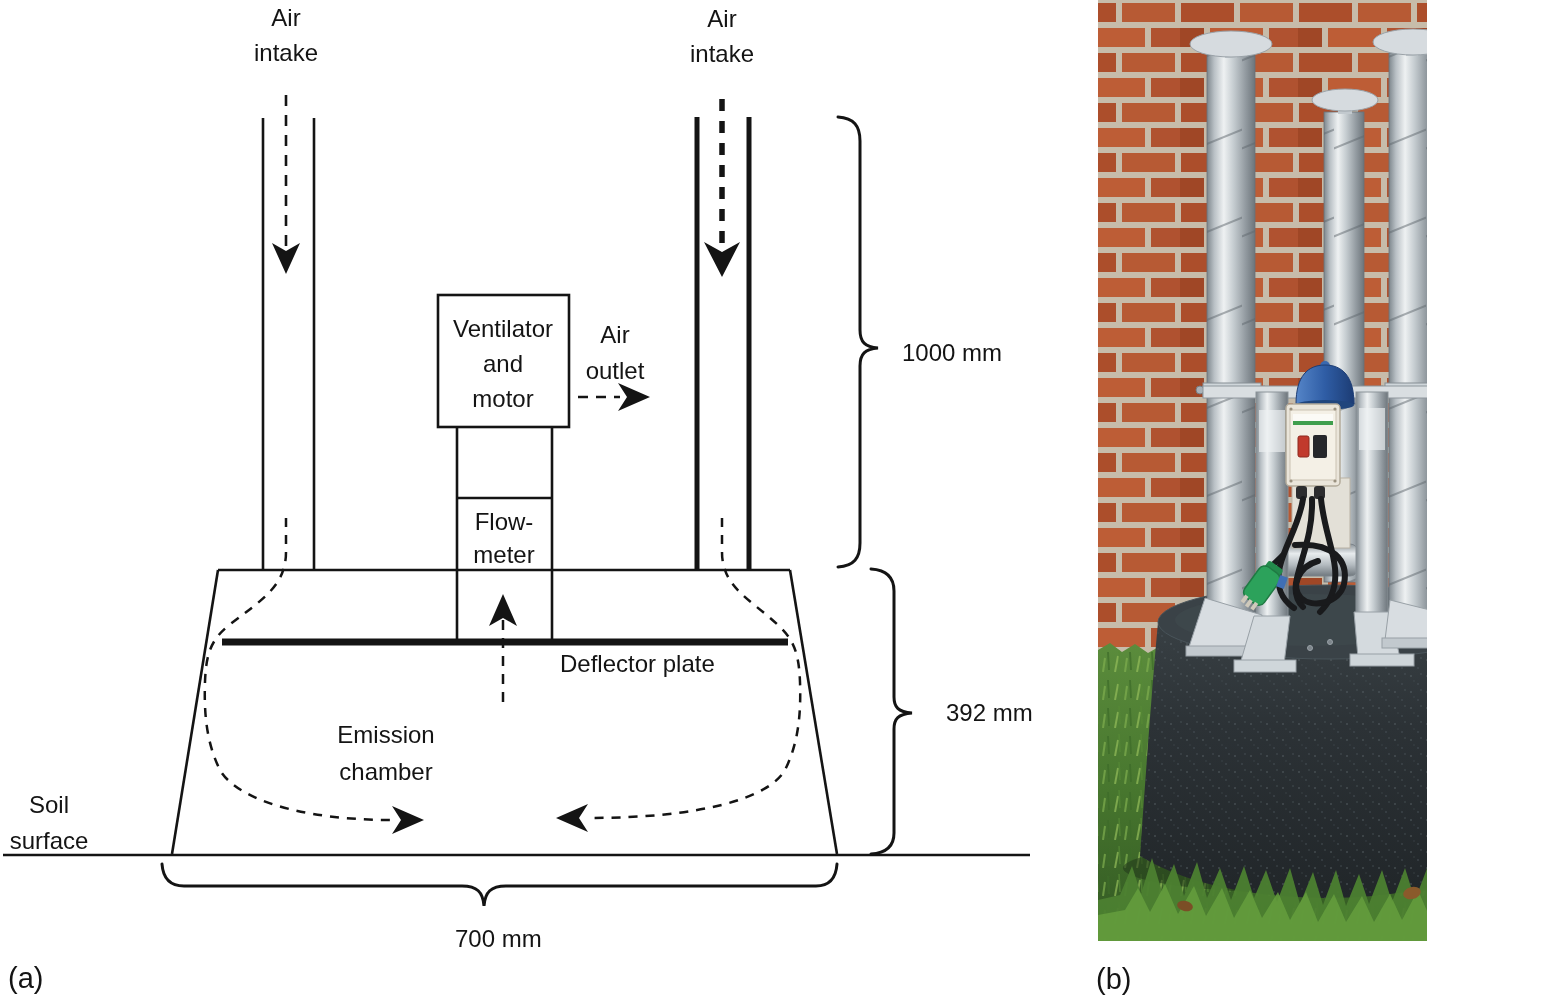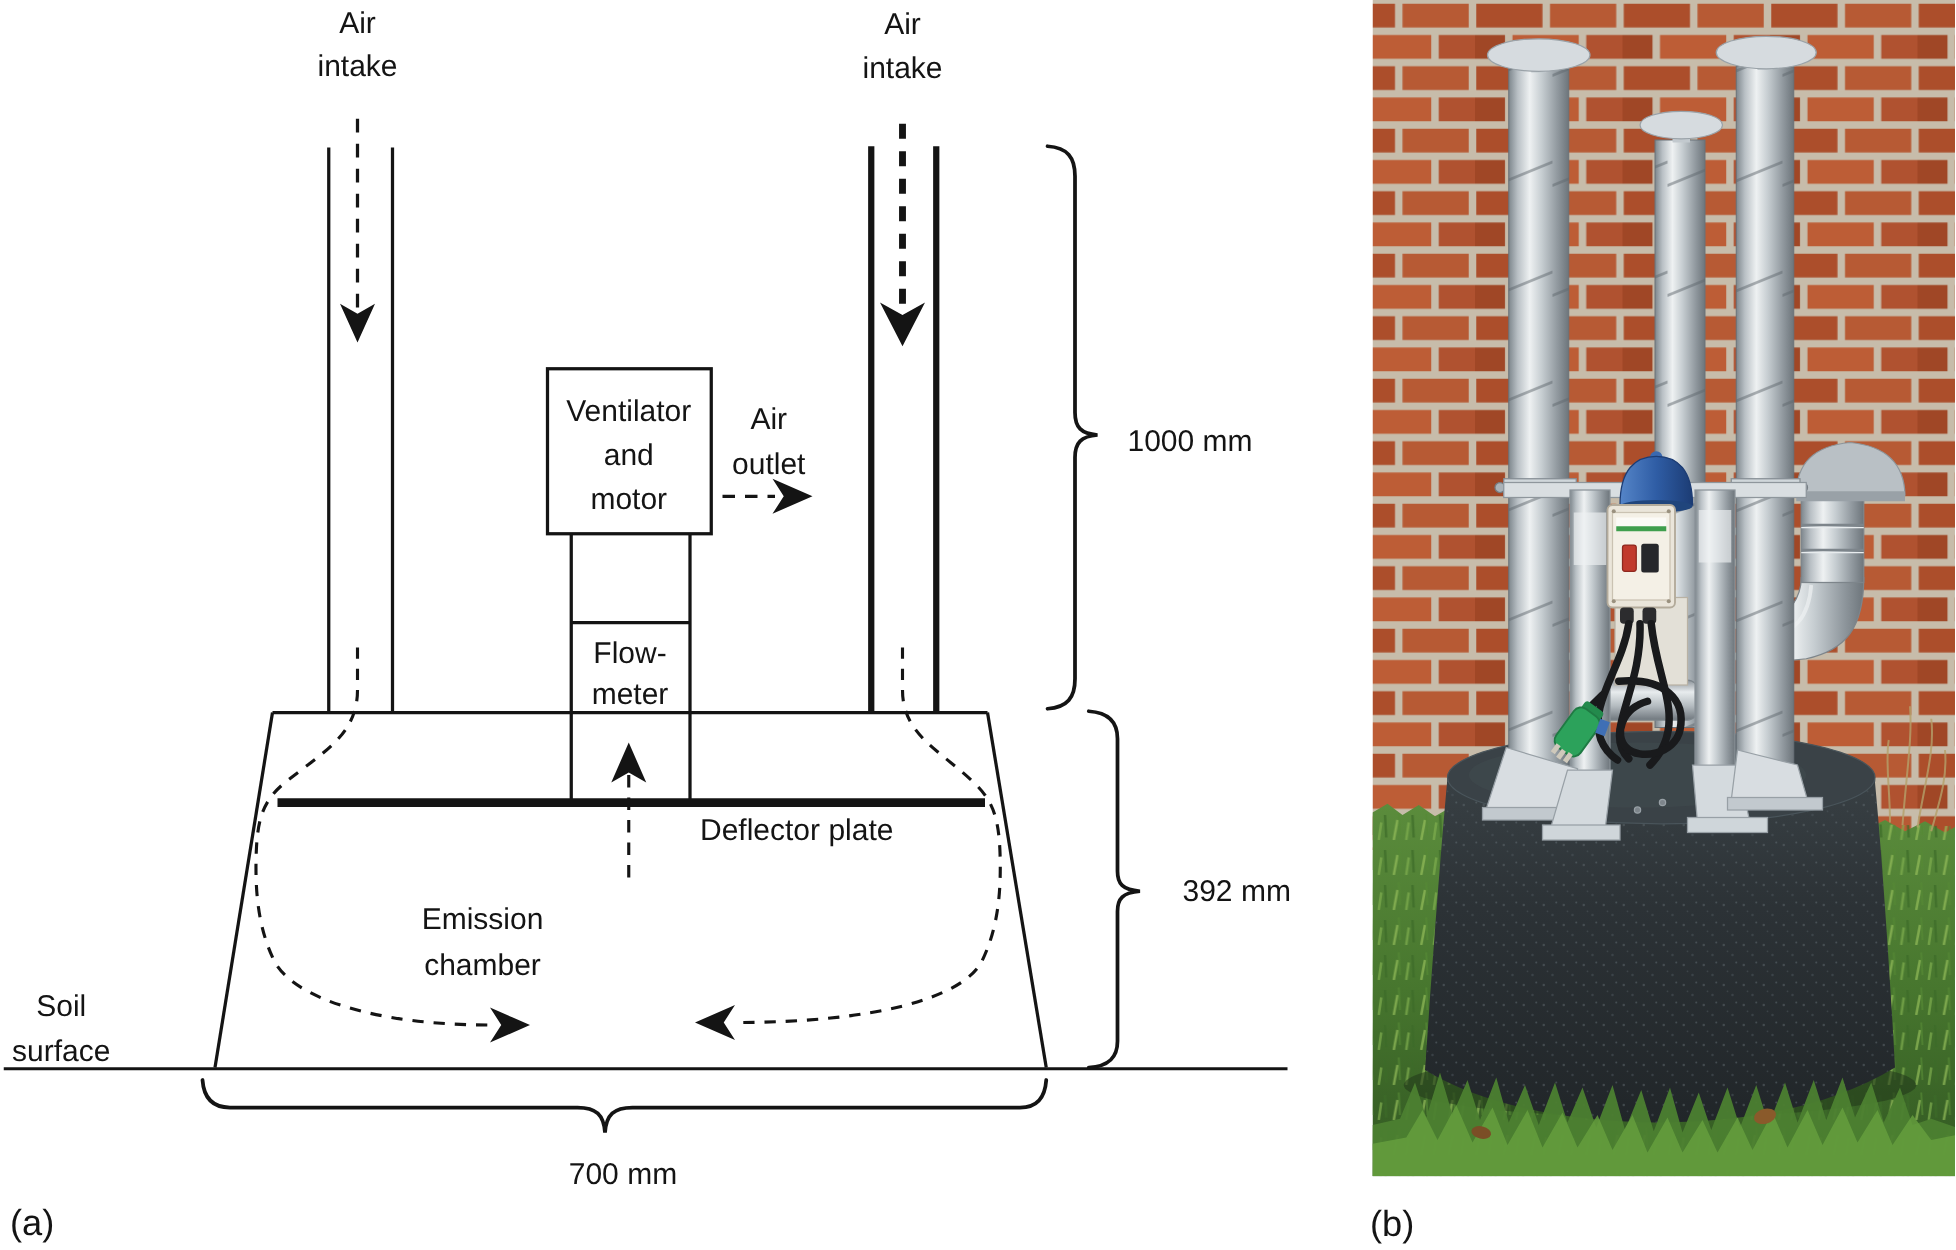--- a/index.html
+++ b/index.html
@@ -1,16 +1,16 @@
 <!DOCTYPE html>
 <html><head>
 <meta charset="utf-8">
 <style>
   html,body{margin:0;padding:0;background:#ffffff;}
-  .canvas{position:relative;width:1564px;height:1000px;background:#ffffff;overflow:hidden;
+  .canvas{position:relative;width:1427px;height:1000px;background:#ffffff;overflow:hidden;
           font-family:"Liberation Sans", sans-serif;text-align:center;}
   svg{position:absolute;left:0;top:0;}
   text{font-family:"Liberation Sans", sans-serif;fill:#141414;}
   .lbl{font-size:24px;}
   .tag{font-size:29px;}
 </style>
 </head>
 <body>
 
 <div class="canvas">

